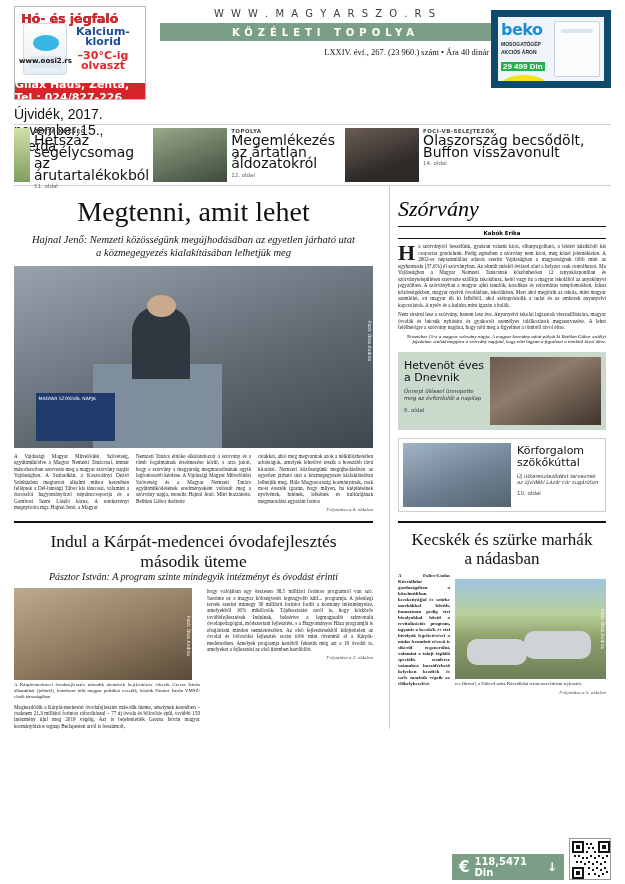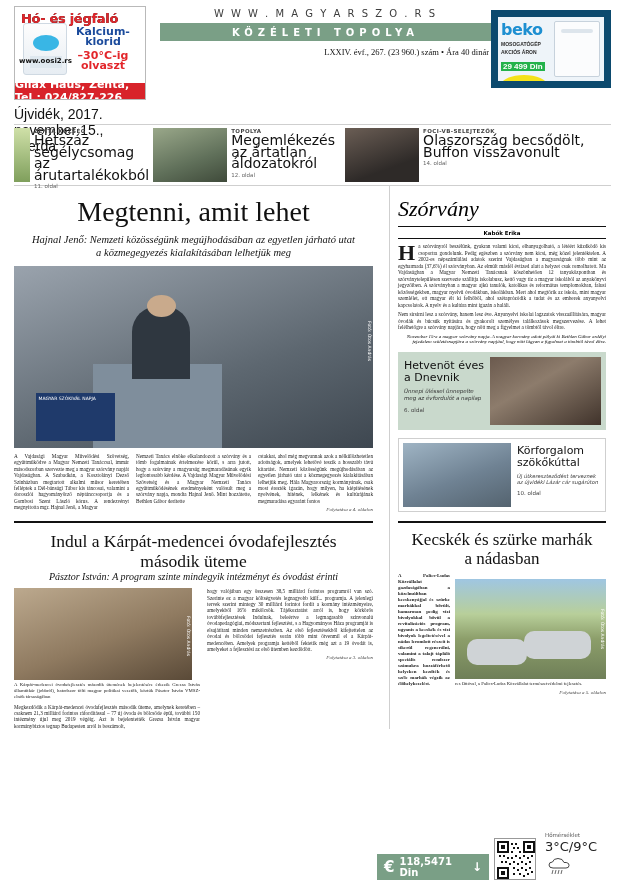--- a/index.html
+++ b/index.html
@@ -543,28 +543,15 @@
           <rect x="30" y="30" width="2" height="2" fill="#111"></rect>
         <rect x="34" y="28" width="2" height="2" fill="#111"></rect>
           <rect x="36" y="32" width="2" height="2" fill="#111"></rect>
         <rect x="18" y="34" width="2" height="2" fill="#111"></rect>
           <rect x="24" y="34" width="2" height="2" fill="#111"></rect>
         <rect x="28" y="36" width="2" height="2" fill="#111"></rect>
           <rect x="32" y="34" width="2" height="2" fill="#111"></rect>
       </svg>
     </div>
 
-    <div class="weather">
-      <div class="w-label">Hőmérséklet</div>
-      <div class="w-temp">3°C/9°C</div>
-      <div class="w-icon">
-        <svg width="34" height="20" viewBox="0 0 34 20">
-          <path d="M8 12 Q4 12 4 9 Q4 6 7.5 6 Q8.5 2.5 13 2.5 Q18 2.5 19 6.5 Q24 6 24 9.5 Q24 12 21 12 Z" fill="none" stroke="#444" stroke-width="1"></path>
-          <line x1="8" y1="14" x2="7" y2="18" stroke="#444" stroke-width="0.8"></line>
-          <line x1="11" y1="14" x2="10" y2="18" stroke="#444" stroke-width="0.8"></line>
-          <line x1="14" y1="14" x2="13" y2="18" stroke="#444" stroke-width="0.8"></line>
-          <line x1="17" y1="14" x2="16" y2="18" stroke="#444" stroke-width="0.8"></line>
-        </svg>
-      </div>
-    </div>
   </div>
 
 </div>
 
 </body></html>

